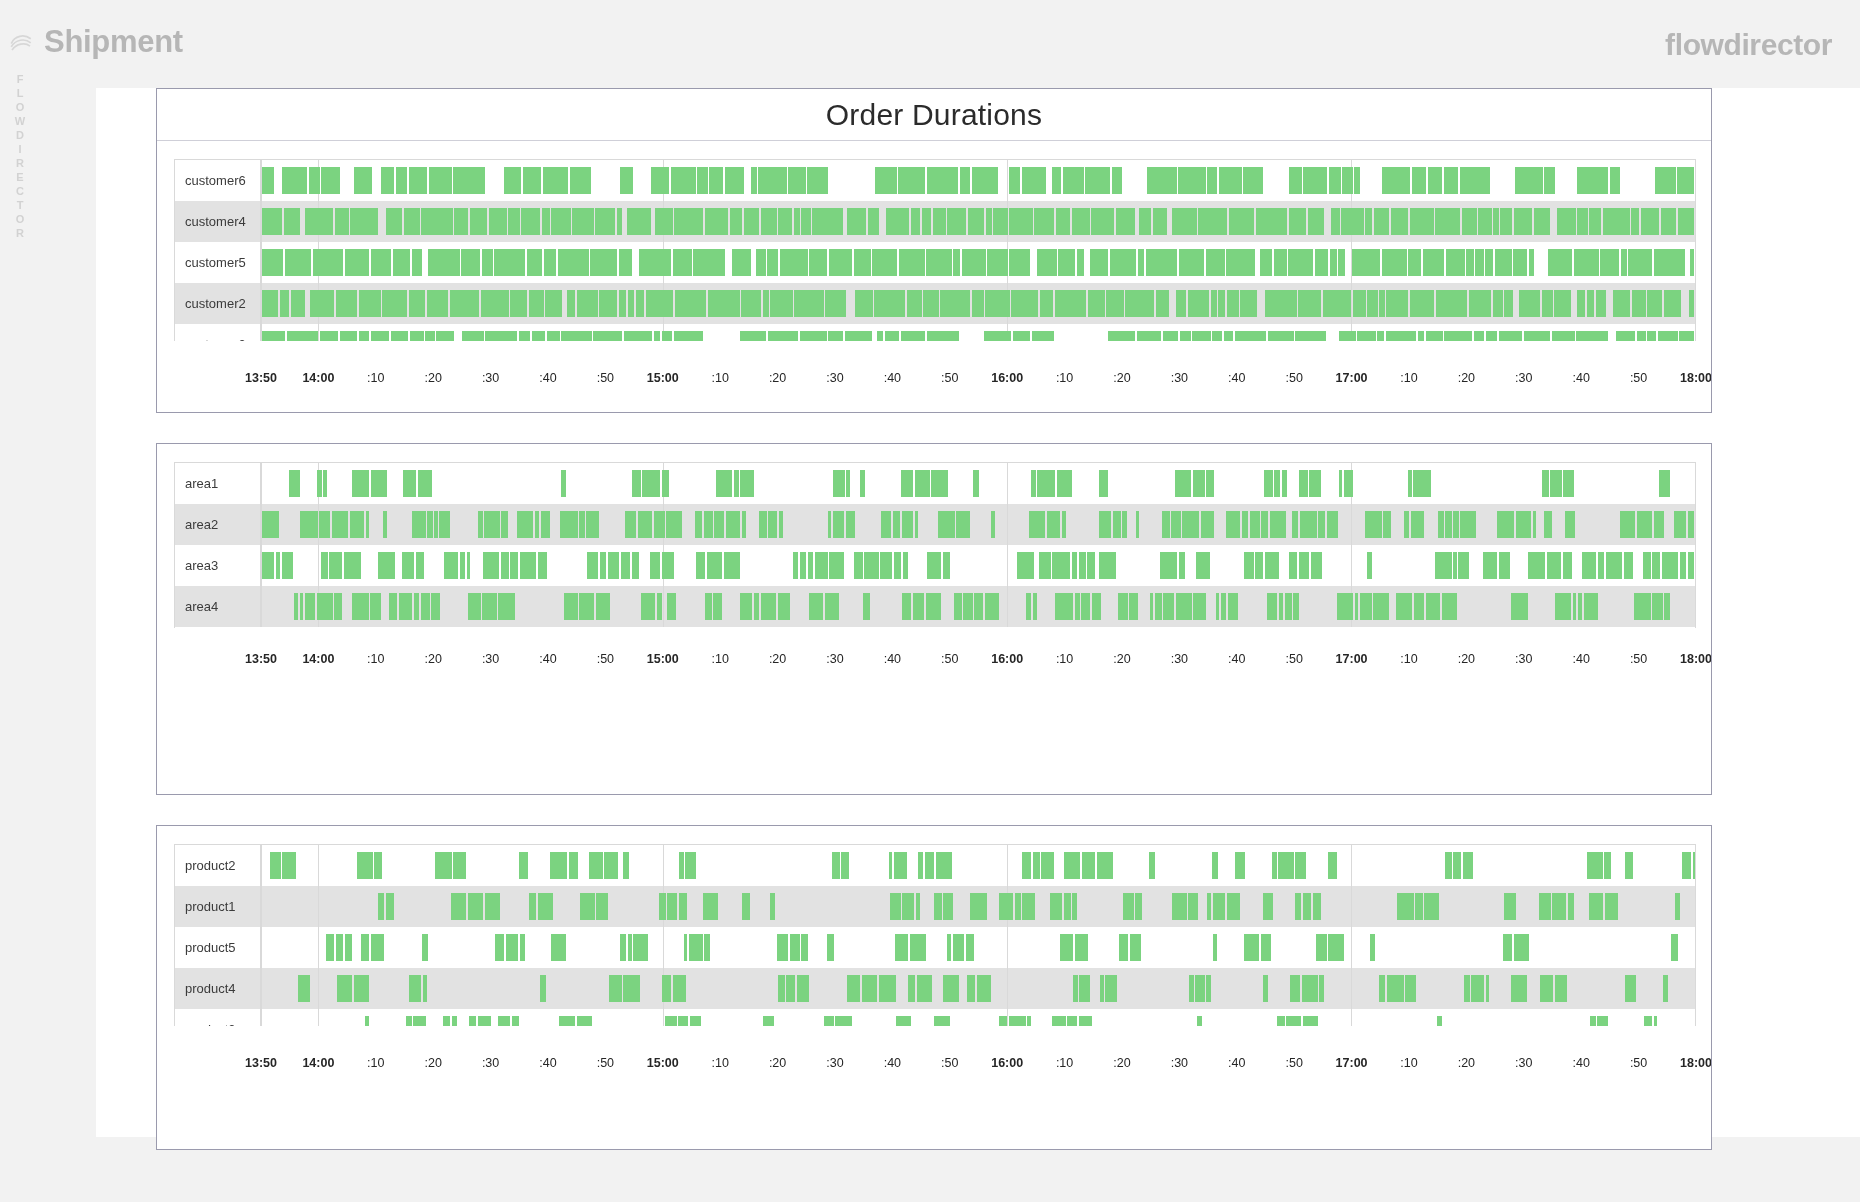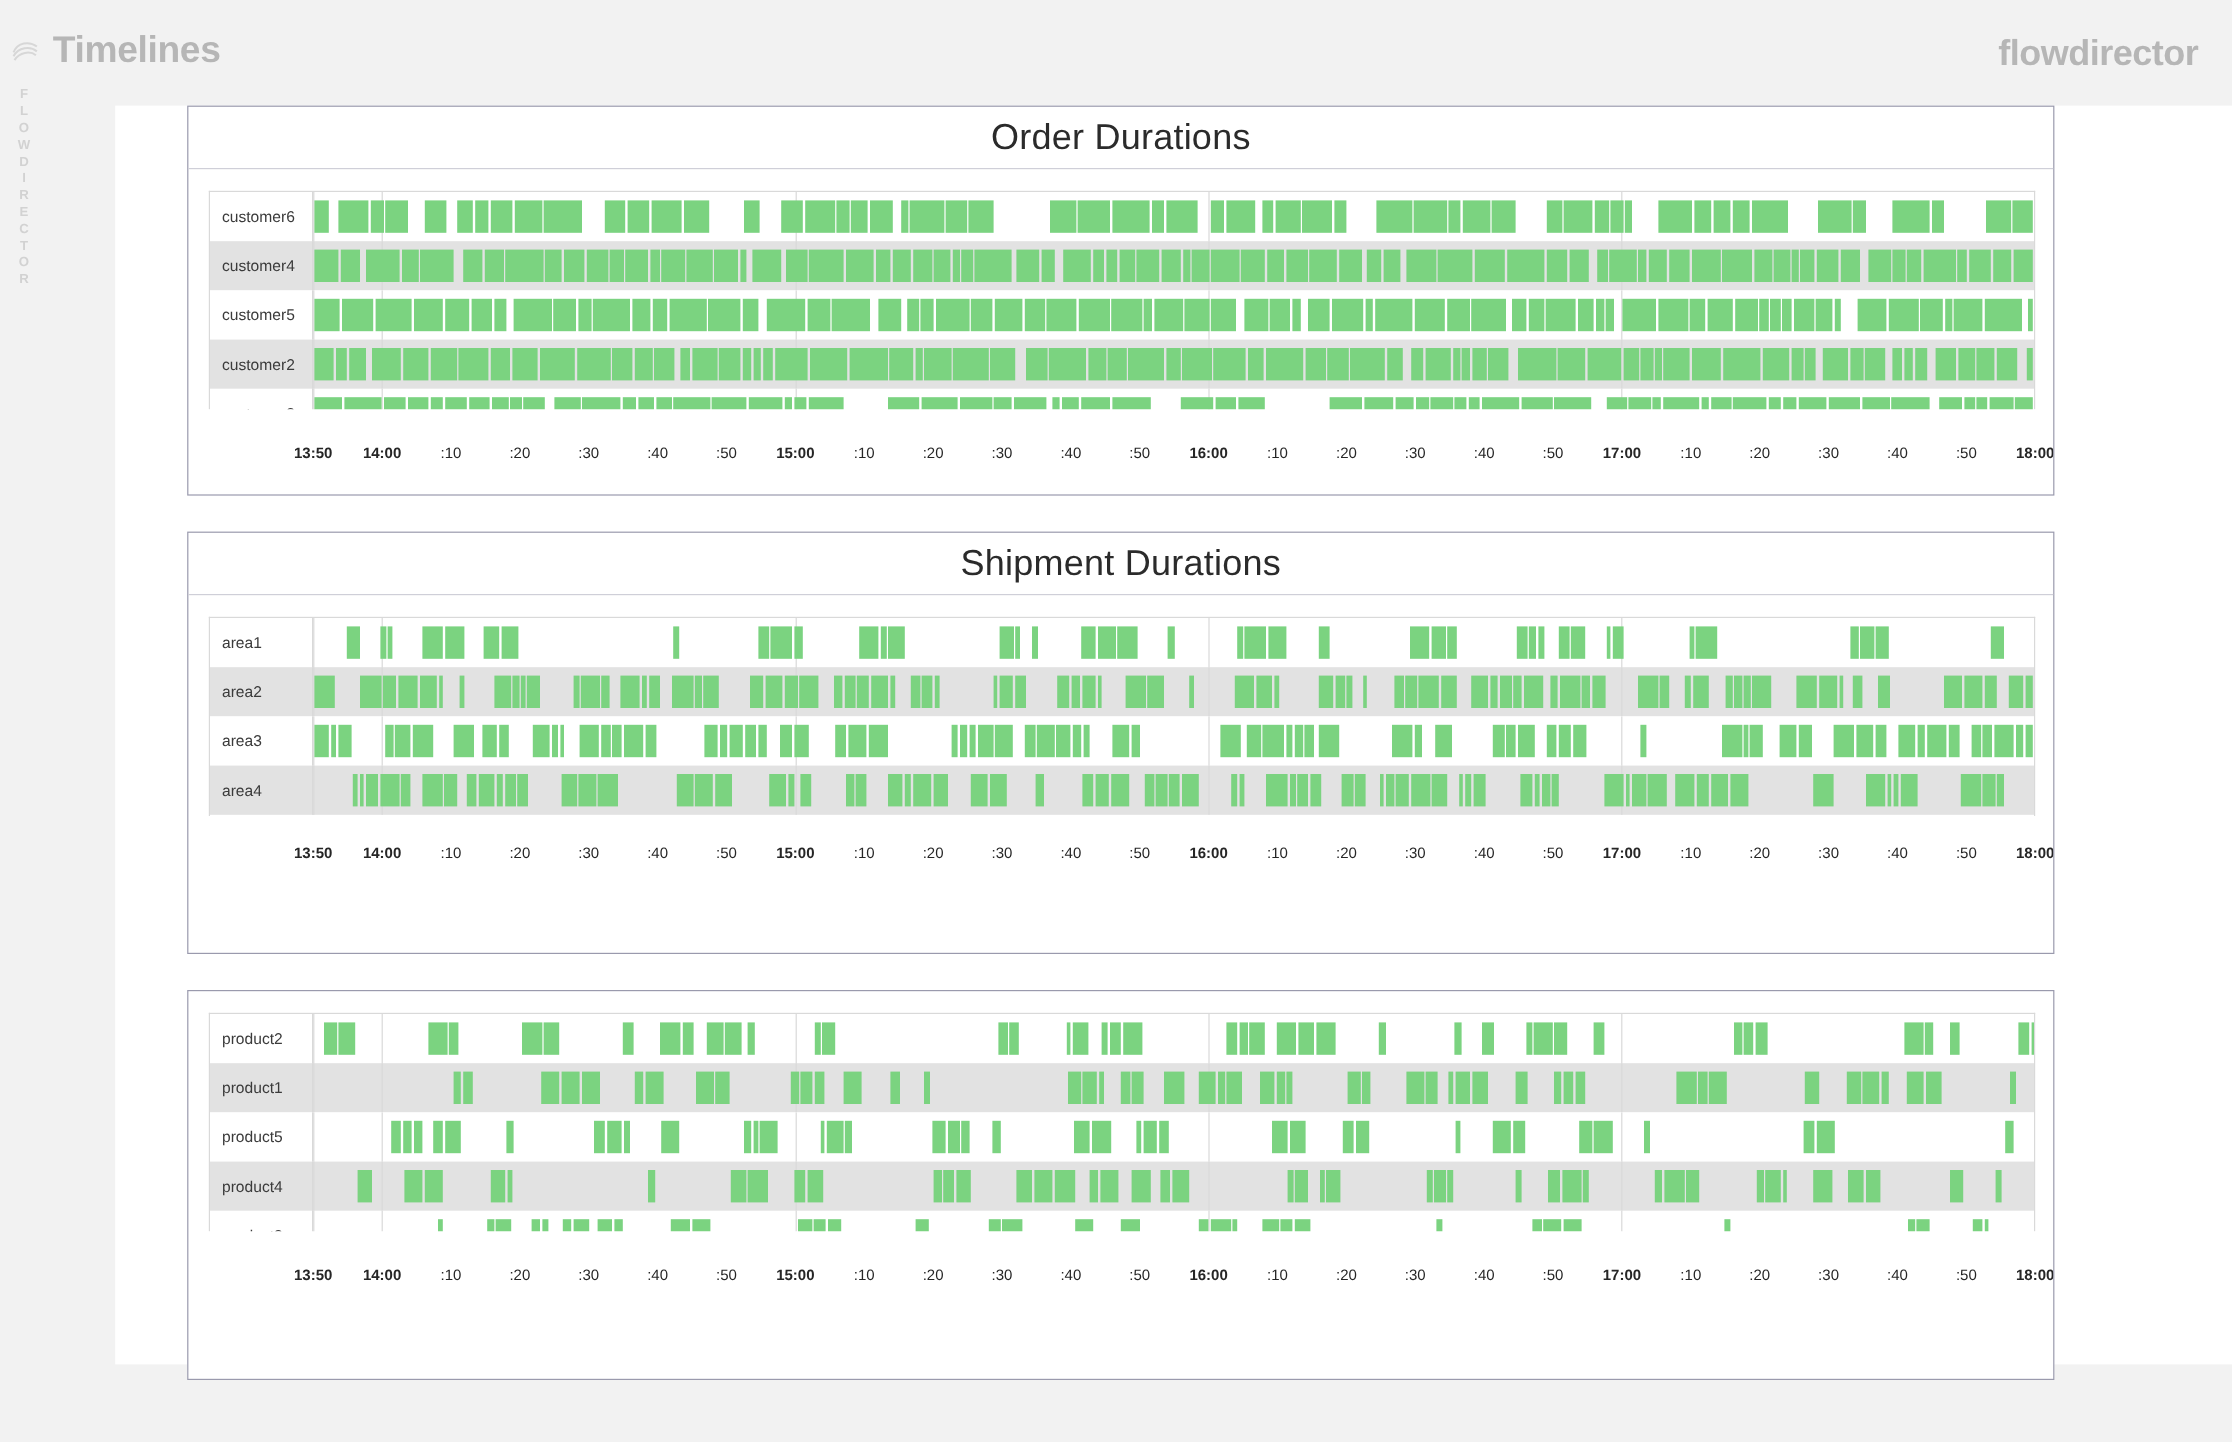--- a/index.html
+++ b/index.html
@@ -104,21 +104,21 @@
 <div id="topbar">
 
   <div id="brand-left">
     <svg id="brand-mark" viewBox="0 0 32 32" aria-hidden="true">
       <g fill="none" stroke="#c2c2c2" stroke-width="2.1">
         <path d="M4 18 C8 8, 20 6, 28 12"></path>
         <path d="M4 22 C9 13, 21 11, 28 17"></path>
         <path d="M5 26 C10 18, 21 16, 27 21"></path>
       </g>
     </svg>
-    <div id="brand-title">Timelines</div>
+    <div id="brand-title">Shipment</div>
   </div>
 
   <div id="vertical-wordmark">F
 L
 O
 W
 D
 I
 R
 E
@@ -546,23 +546,20 @@
           <span class="axis-tick" style="left: 1235px;">:10</span>
           <span class="axis-tick" style="left: 1292.4px;">:20</span>
           <span class="axis-tick" style="left: 1349.8px;">:30</span>
           <span class="axis-tick" style="left: 1407.2px;">:40</span>
           <span class="axis-tick" style="left: 1464.6px;">:50</span>
           <span class="axis-tick major" style="left: 1522px;">18:00</span>
         </div>
       </div>
     </div>
     <div class="card" style="top: 355px; height: 352px;">
-      <div class="card-header">
-        <div class="card-title">Shipment Durations</div>
-      </div>
       <div class="card-body" style="height: 299px;">
         <div class="tl" style="height: 166px;">
           <div class="tl-row odd">
             <div class="tl-label">area1</div>
             <div class="tl-track">
               <div class="tl-gridline" style="left: 0%;"></div>
               <div class="tl-gridline" style="left: 4%;"></div>
               <div class="tl-gridline" style="left: 28%;"></div>
               <div class="tl-gridline" style="left: 52%;"></div>
               <div class="tl-gridline" style="left: 76%;"></div>

